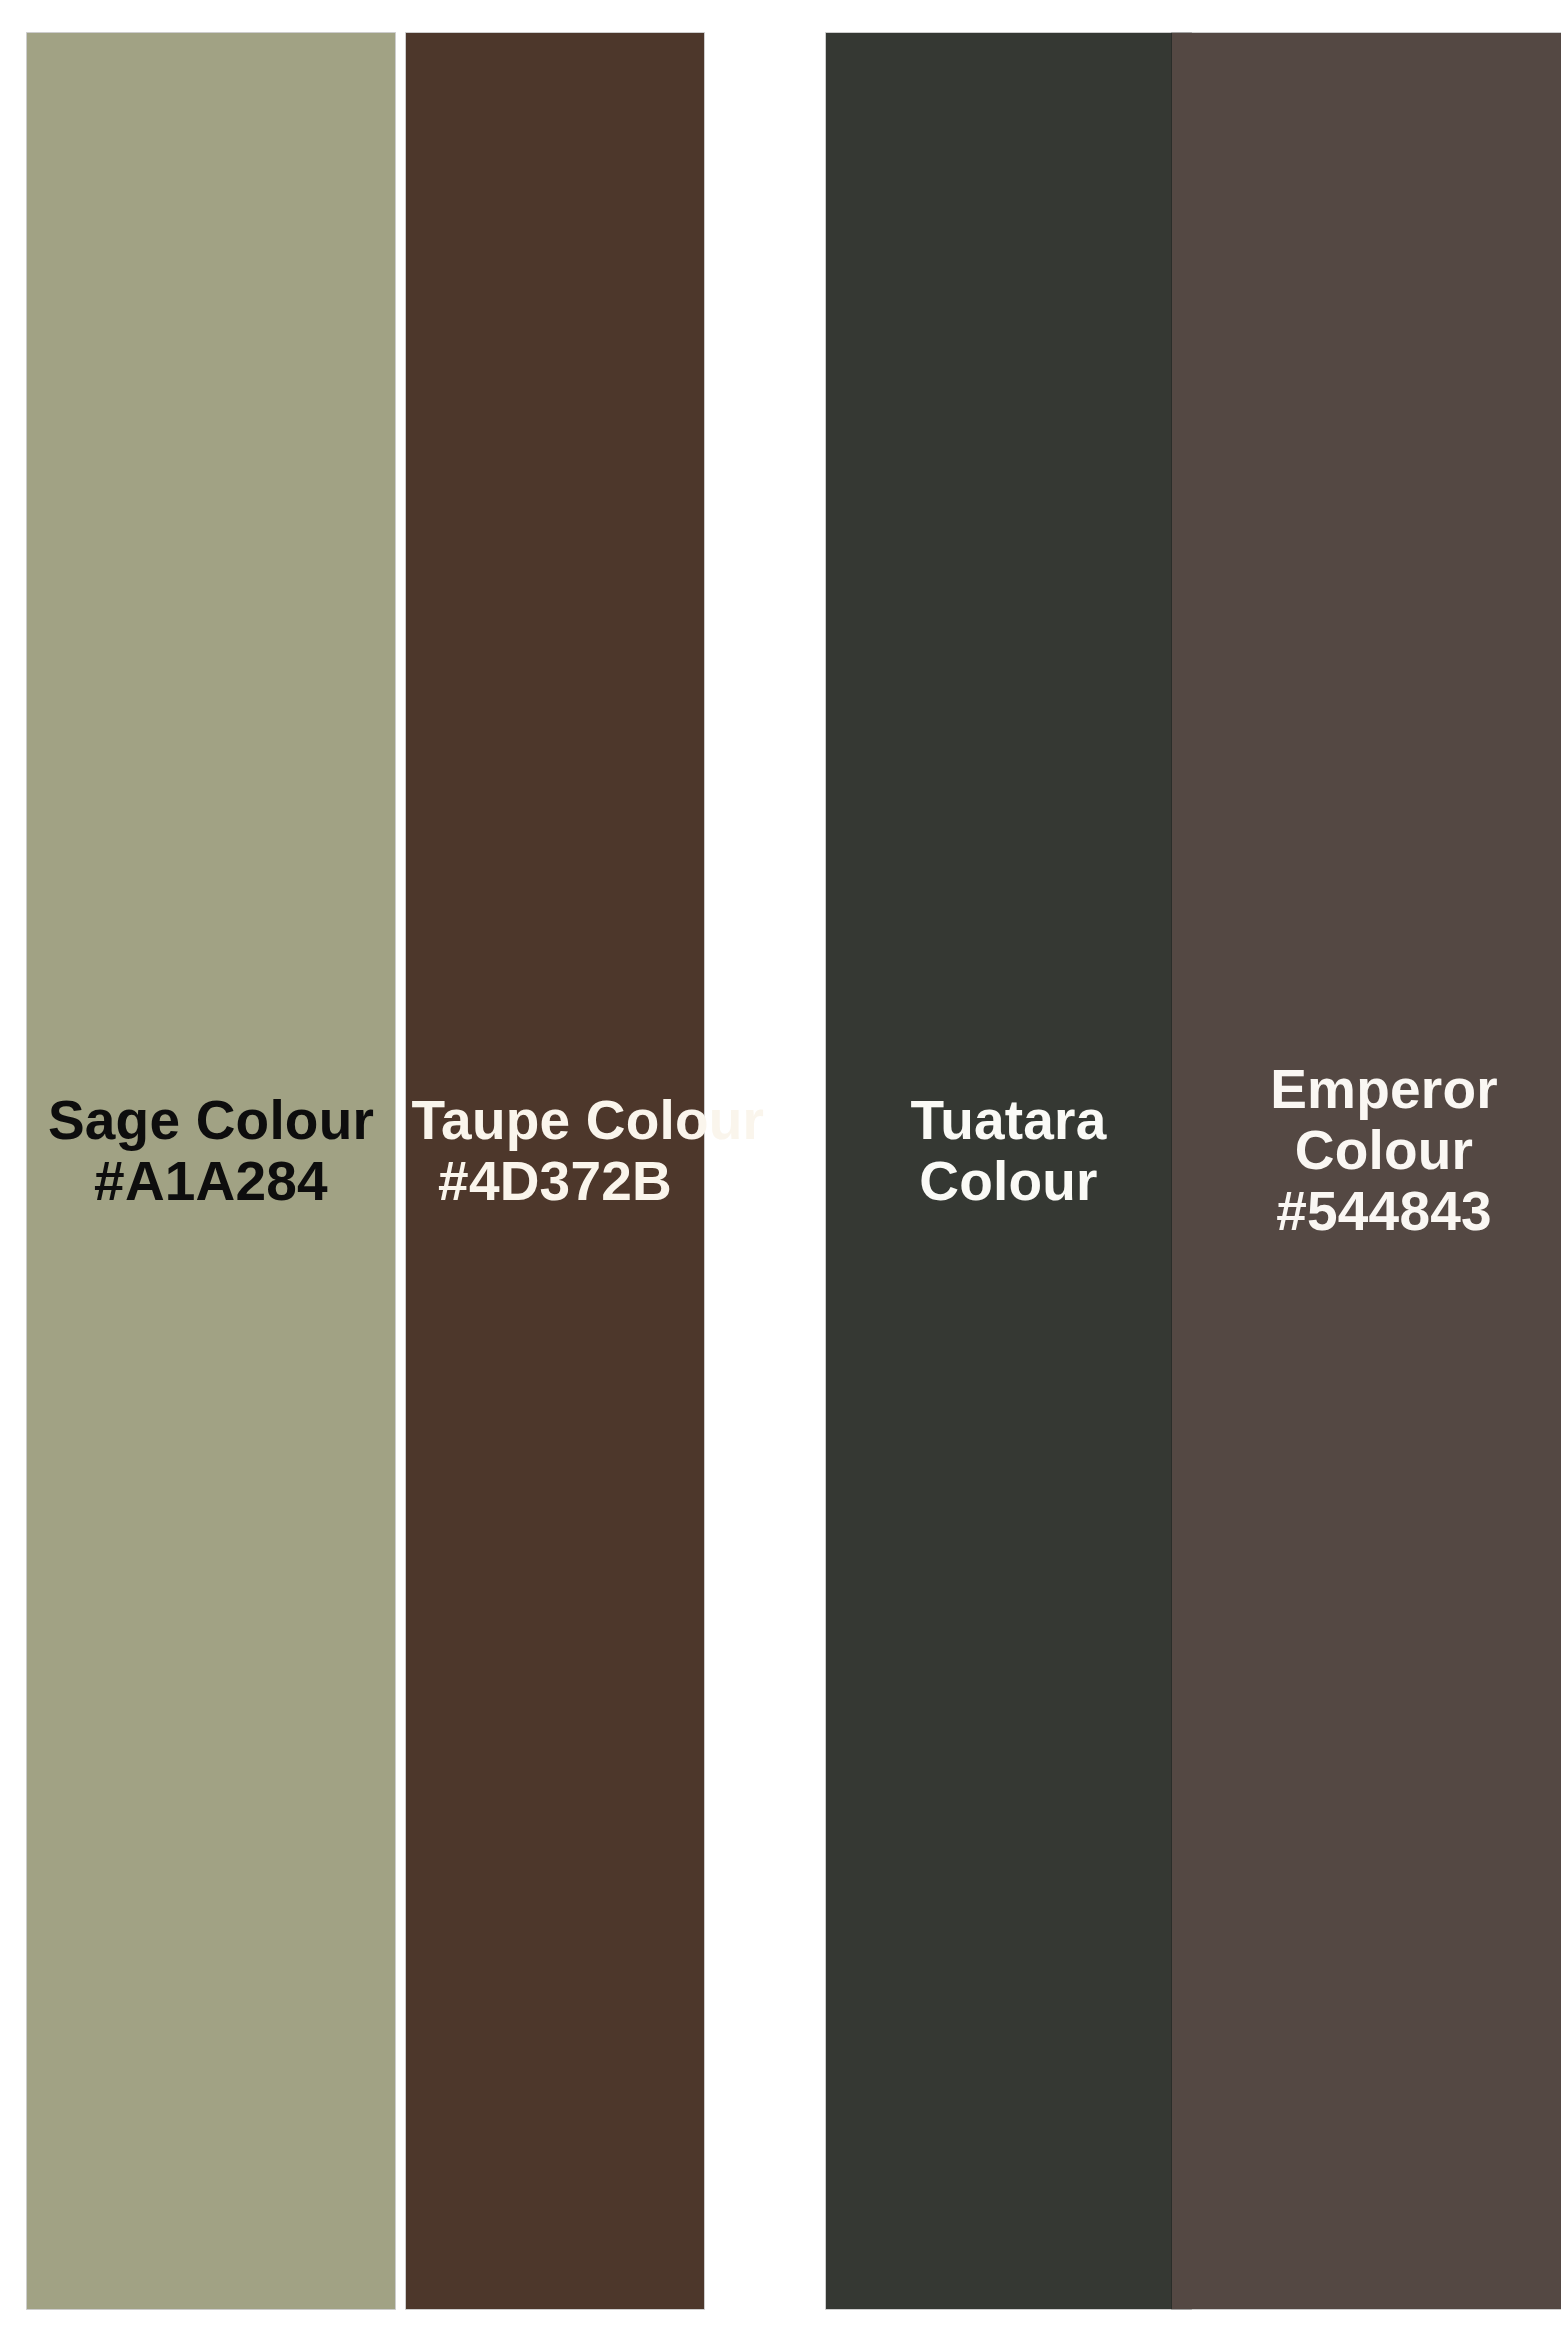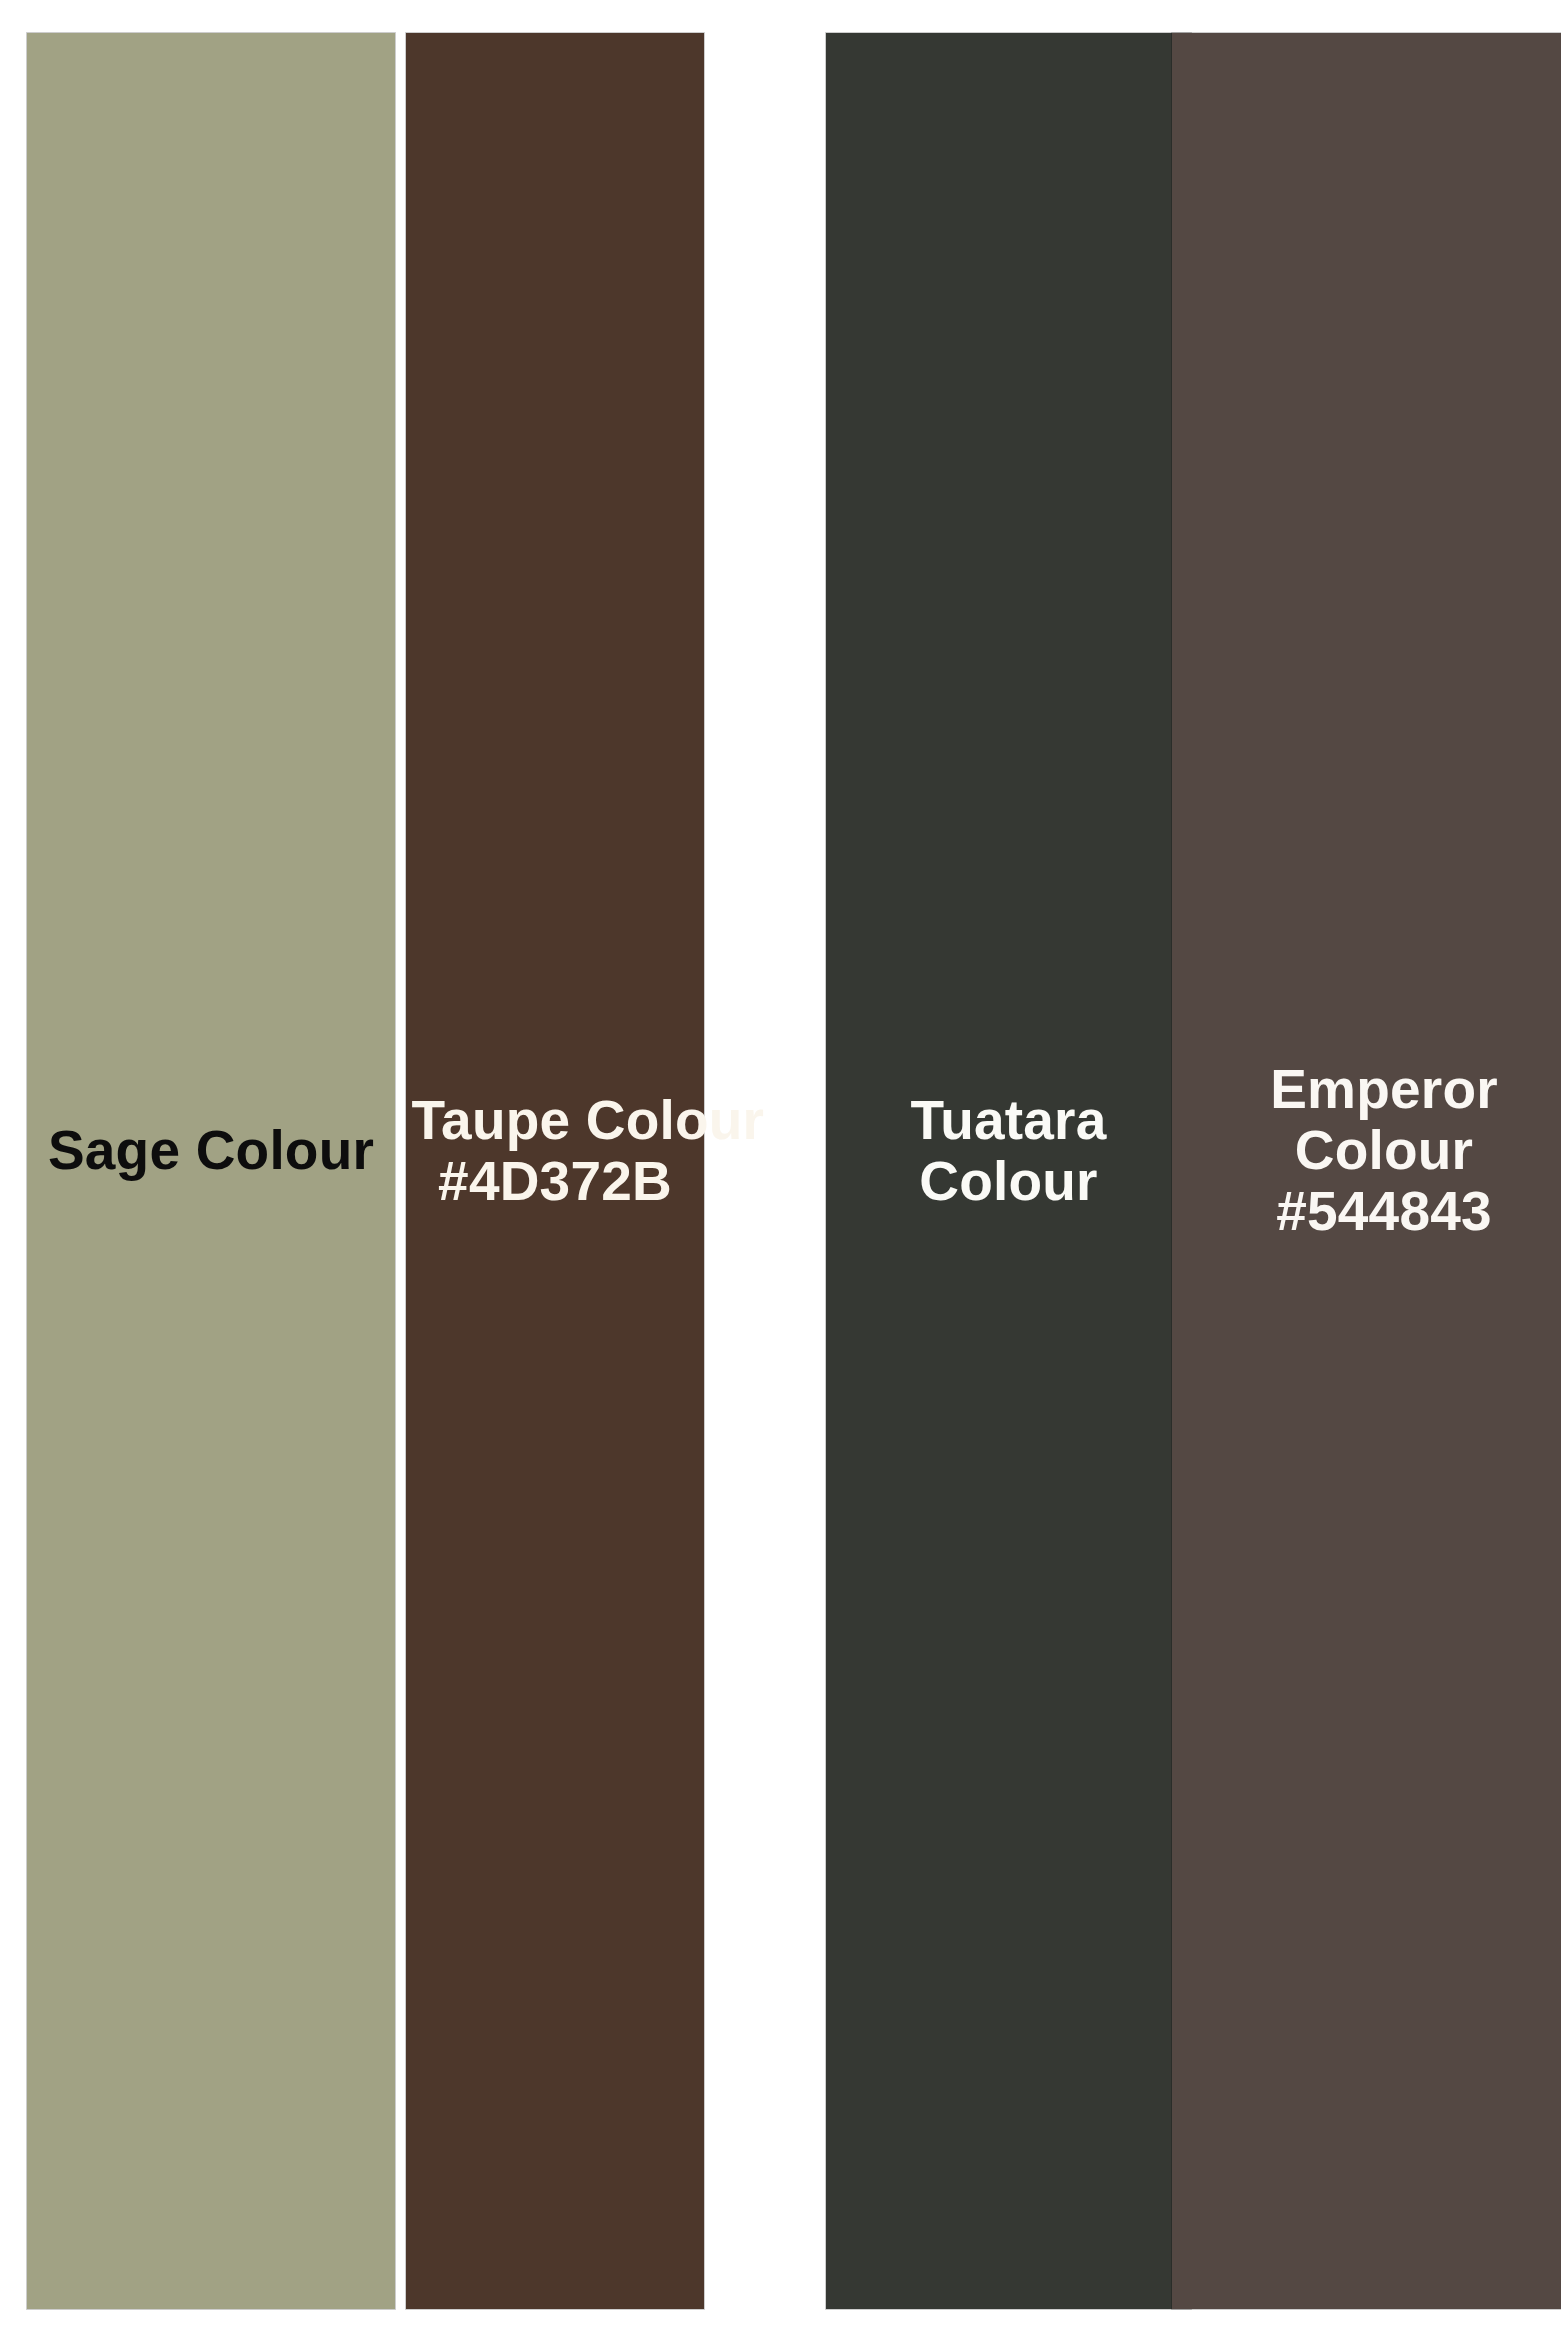--- a/index.html
+++ b/index.html
@@ -57,20 +57,21 @@
   }
 </style>
 </head>
 <body>
 
 <div id="palette">
 
   <div class="swatch swatch-1" style="background-color: rgb(161, 162, 132);">
     <div class="label" style="color: rgb(13, 13, 13);">
       <span class="line">Sage Colour</span>
+      <span class="line">#A1A284</span>
     </div>
   </div>
 
   <div class="swatch swatch-2" style="background-color: rgb(77, 55, 43);">
     <div class="label" style="color: rgb(250, 245, 236);">
       <span class="line">Taupe Colour</span>
       <span class="line">#4D372B</span>
     </div>
   </div>
 

